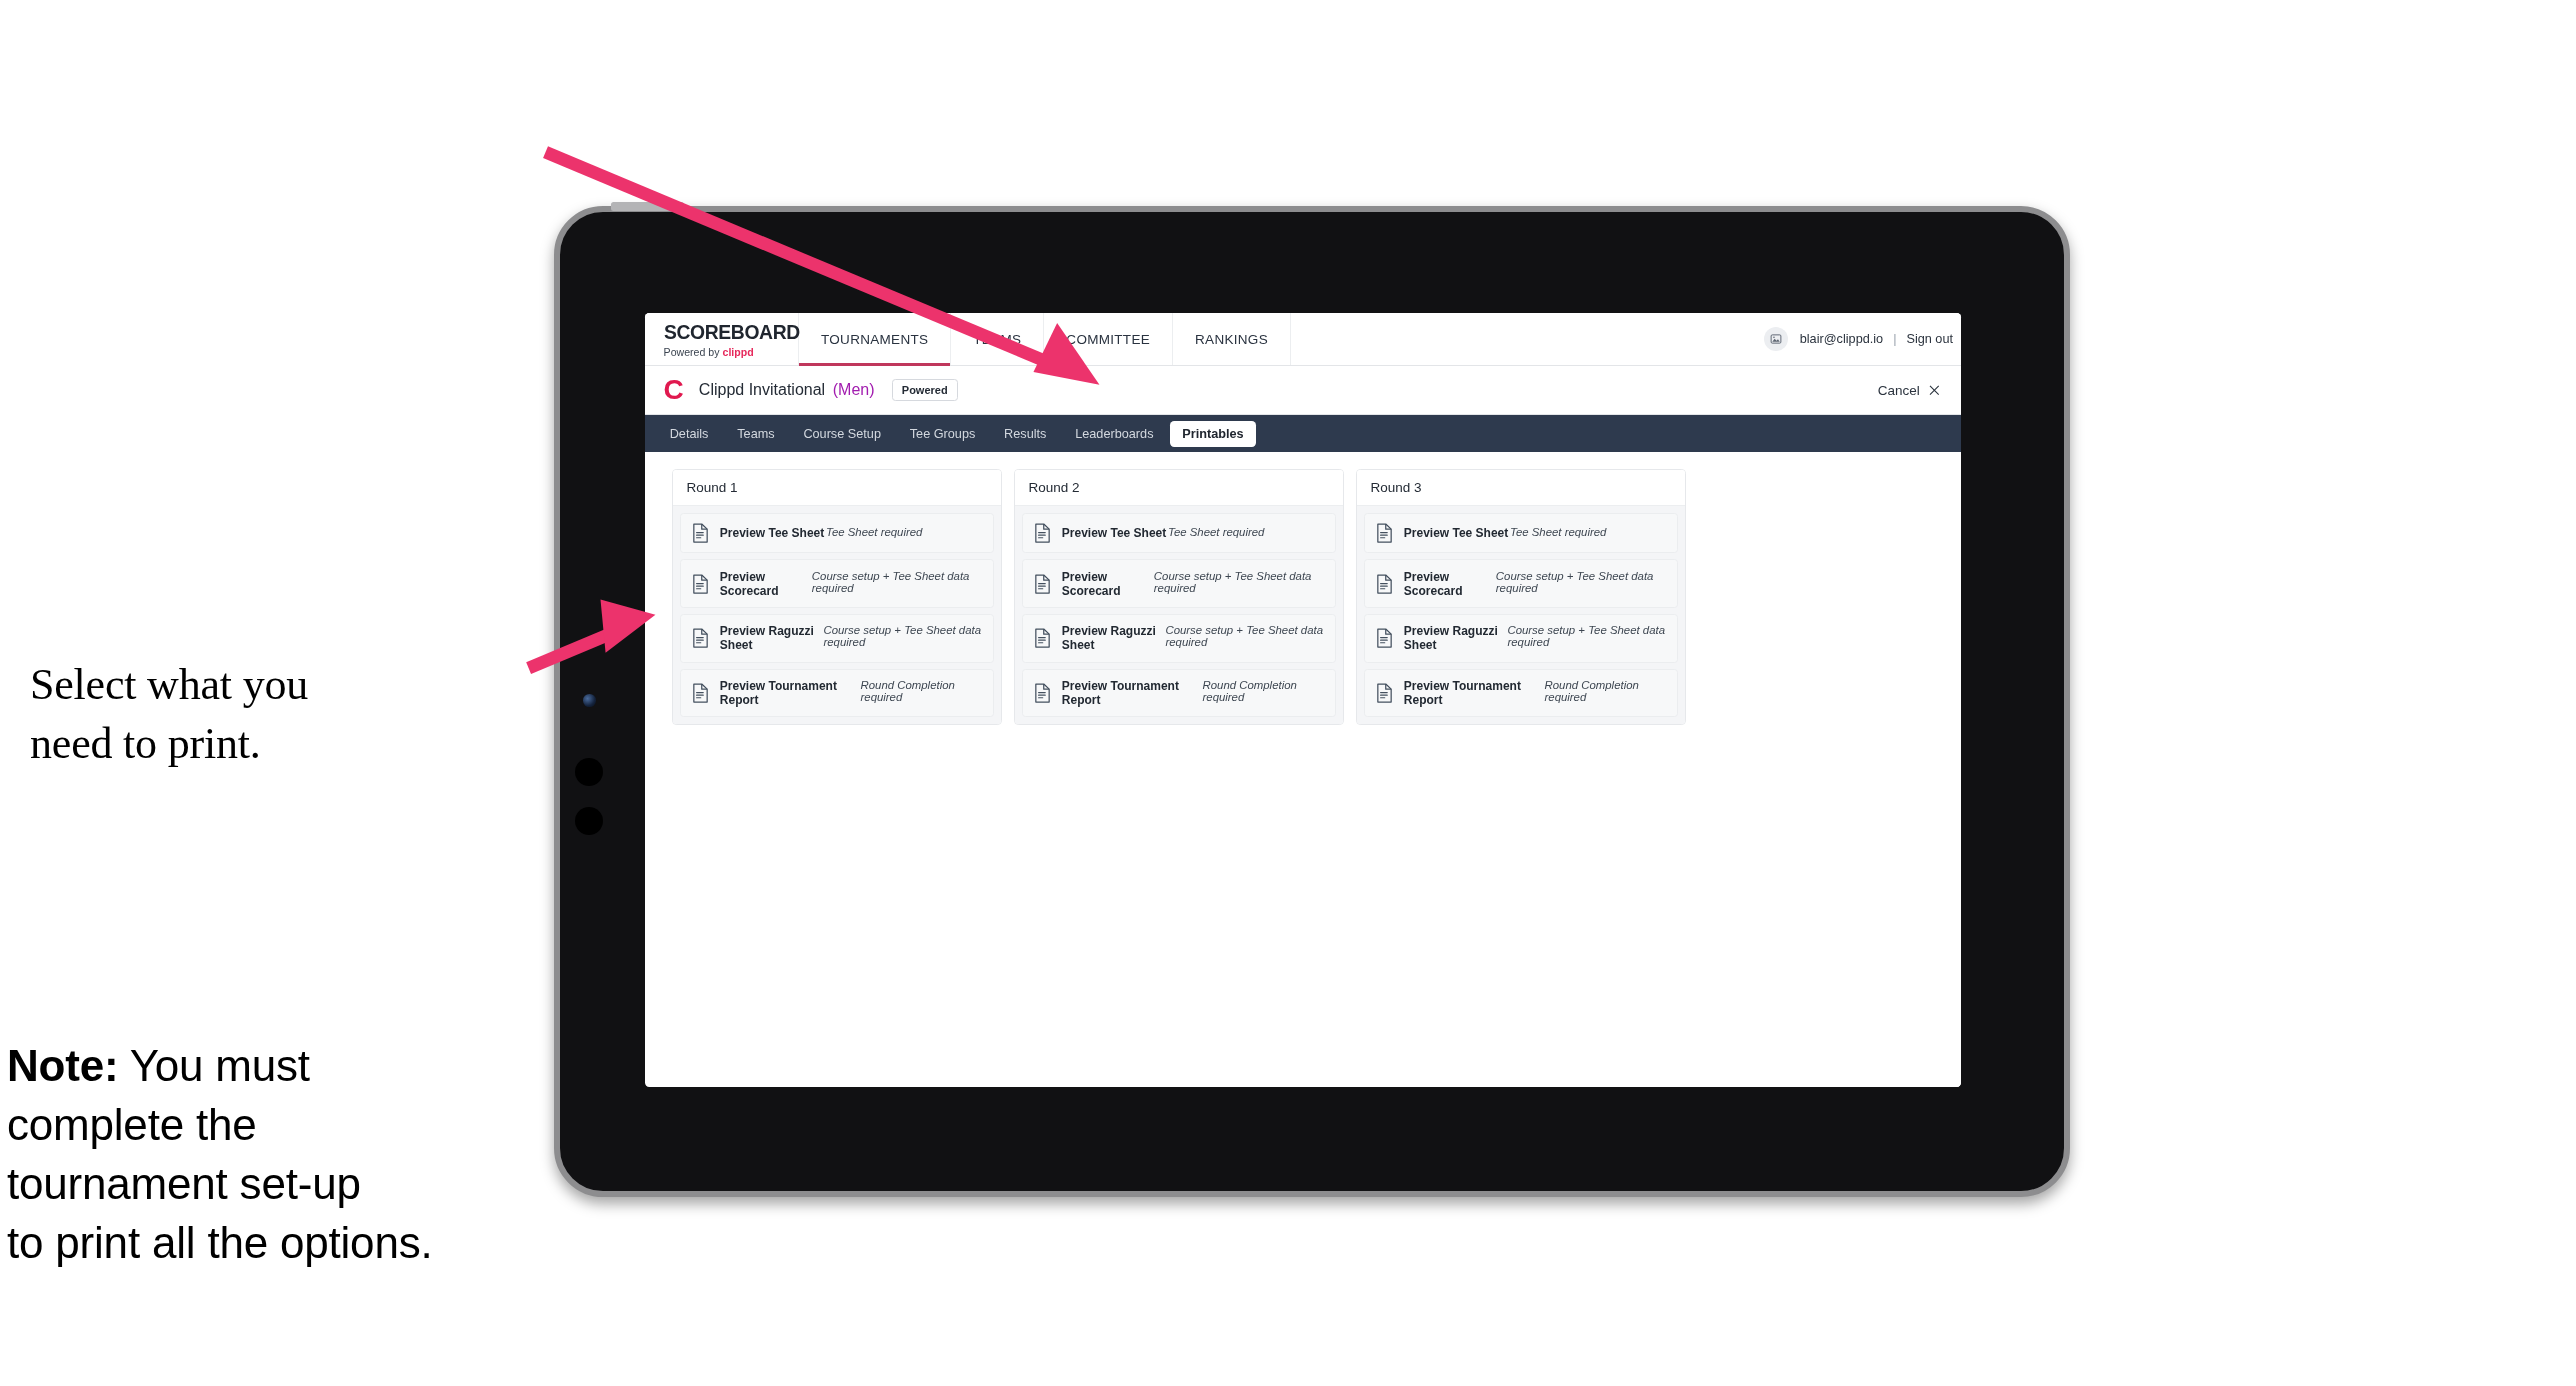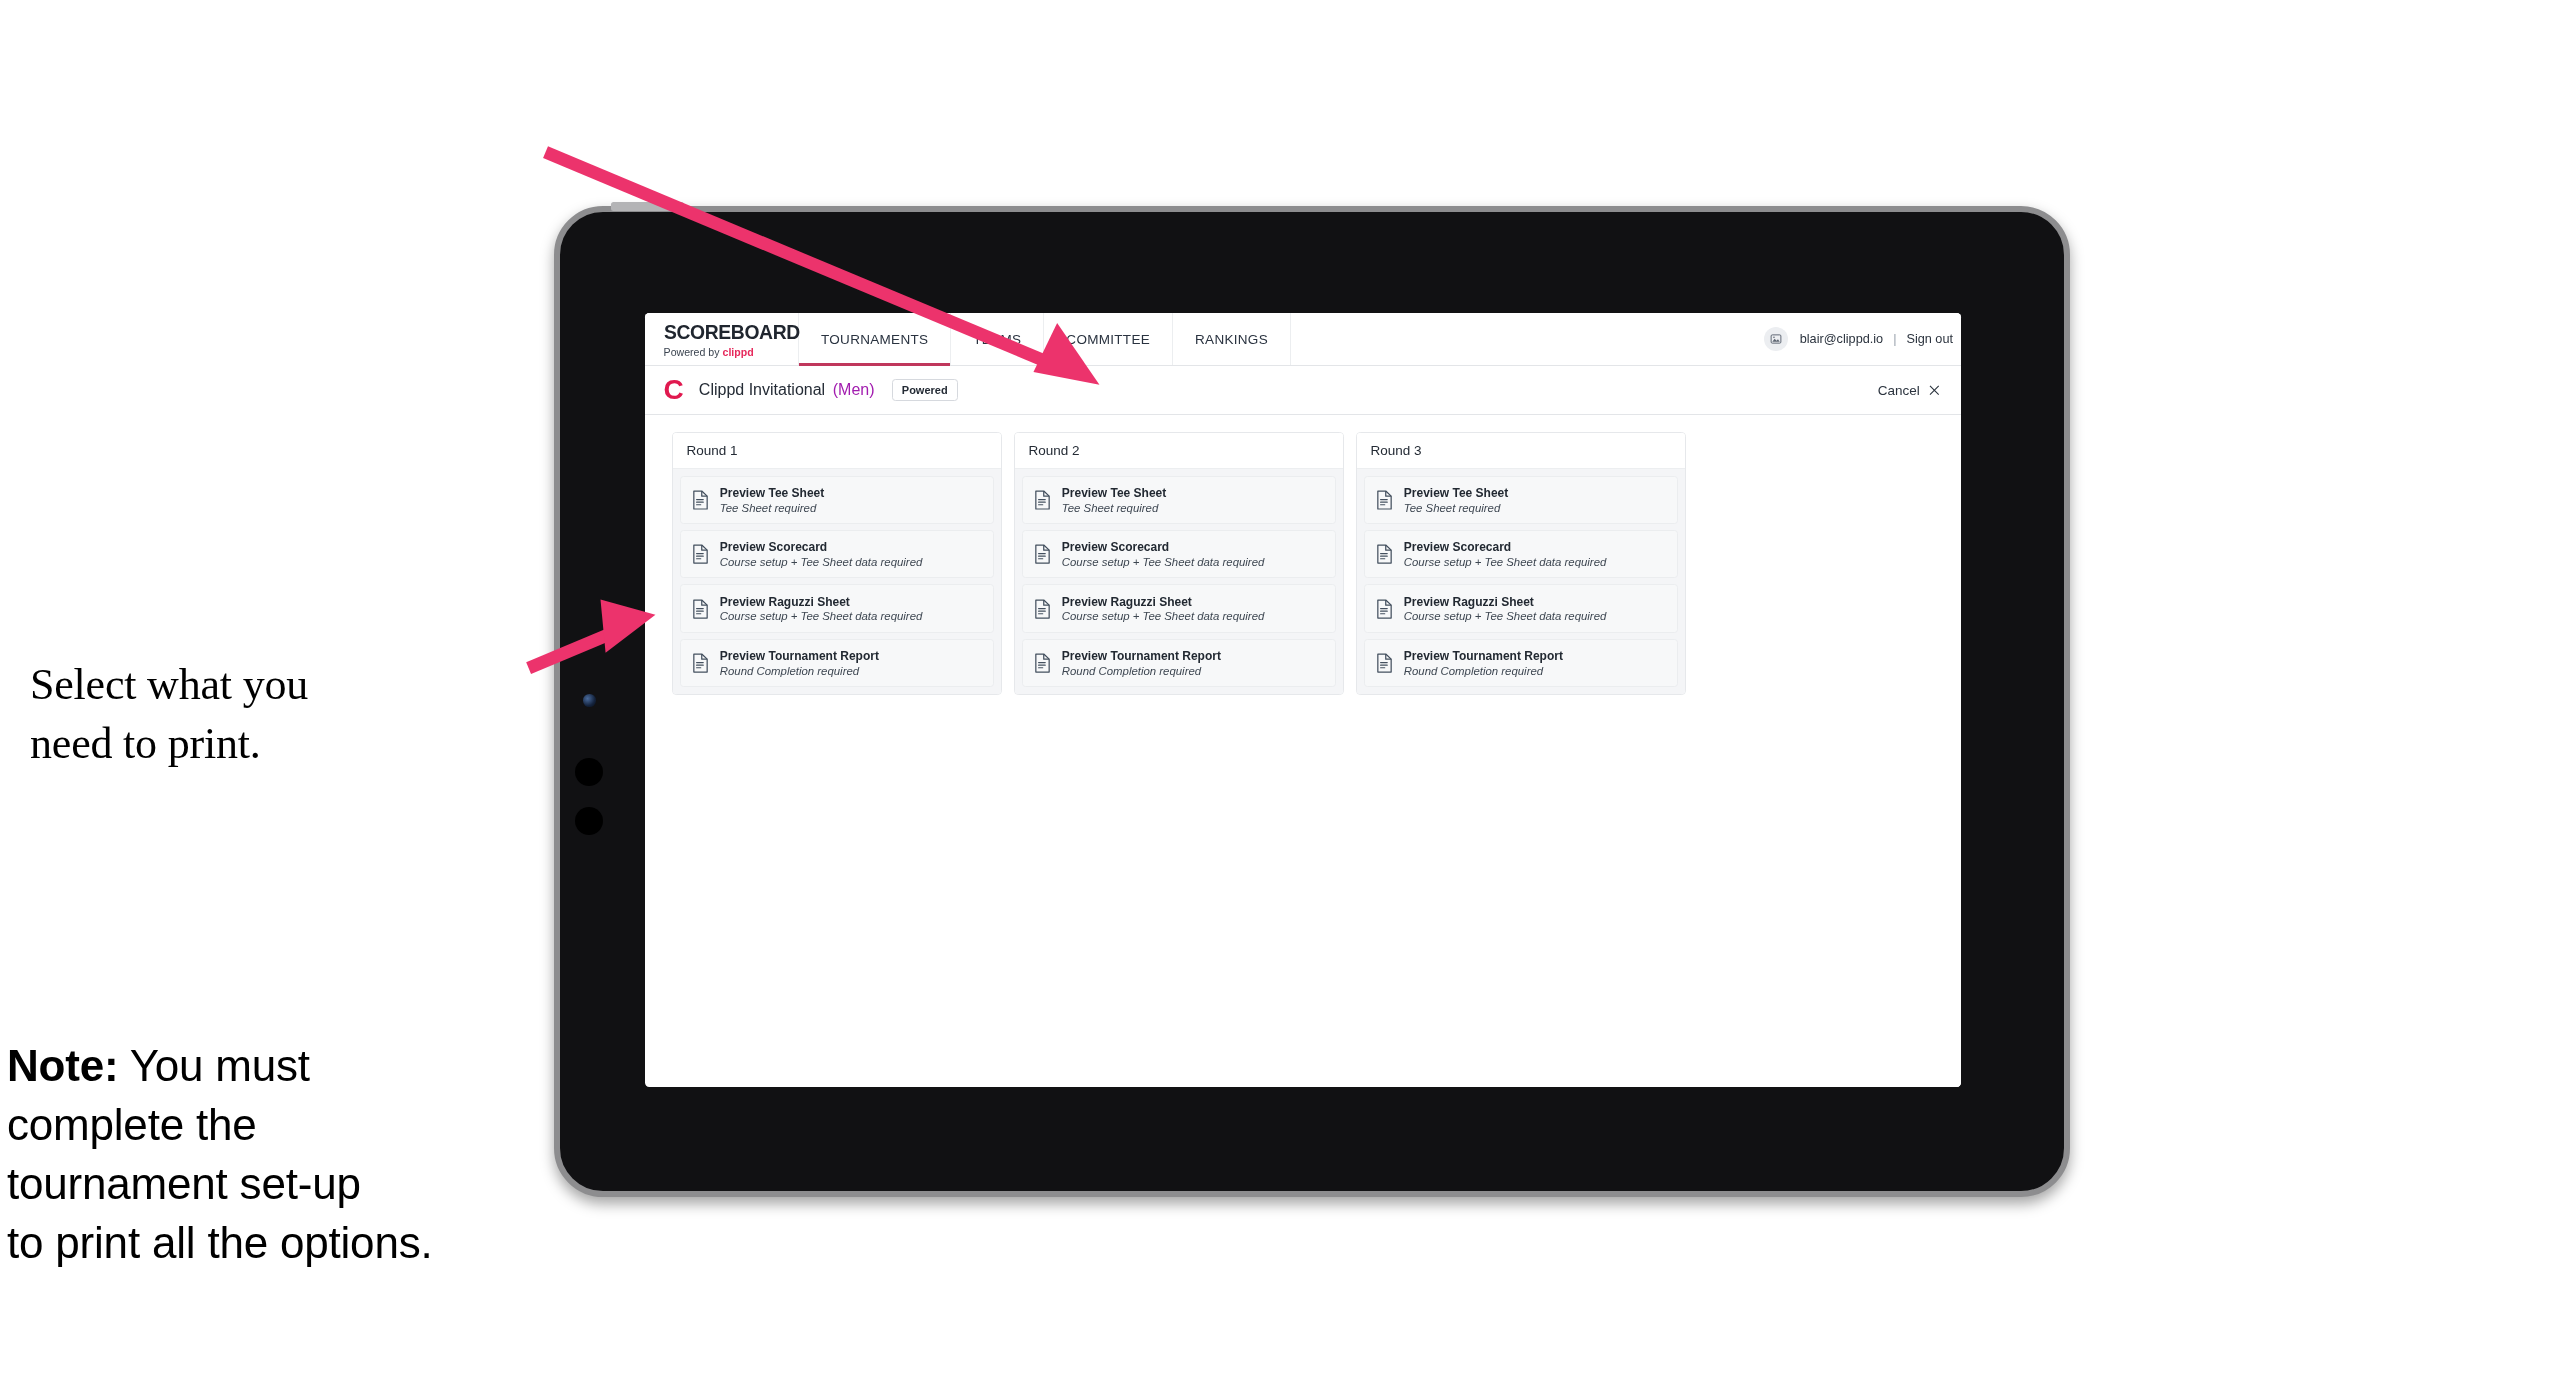--- a/index.html
+++ b/index.html
@@ -229,21 +229,21 @@
     border-radius: 3.4px;
     margin-bottom: 6px;
     padding: 9.3px 11px;
     display: flex;
     align-items: center;
     gap: 11px;
     cursor: pointer;
   }
   .pitem:last-child { margin-bottom: 0; }
   .doc-icon { flex: 0 0 auto; color: #44505f; display: block; }
-  .ptext { display: flex; flex-direction: column; gap: 1.7px; }
+  .ptext { display: flex; flex-direction: row; gap: 1.7px; }
   .ptitle { font-size: 12px; font-weight: 700; color: #222932; }
   .psub { font-size: 11.4px; font-style: italic; color: #3d4651; }
 </style>
 </head>
 <body>
 
 <div class="stage">
 
 
   <div class="annot" id="annot-select">Select what you
@@ -295,20 +295,29 @@
         <div class="t-gender">(Men)</div>
         <div class="t-badge">Powered</div>
         <div class="cancel">
           <span>Cancel</span>
           <svg width="12.7" height="12.7" viewBox="0 0 16 16">
             <path d="M2.5 2.5 L13.5 13.5 M13.5 2.5 L2.5 13.5" stroke="#2b333e" stroke-width="1.4" fill="none"></path>
           </svg>
         </div>
       </div>
 
+      <div class="tabstrip">
+        <div class="tab">Details</div>
+        <div class="tab">Teams</div>
+        <div class="tab">Course Setup</div>
+        <div class="tab">Tee Groups</div>
+        <div class="tab">Results</div>
+        <div class="tab">Leaderboards</div>
+        <div class="tab active">Printables</div>
+      </div>
 
       <div class="body">
 
         <div class="roundcol">
           <div class="round-head">Round 1</div>
           <div class="round-body">
             <div class="pitem">
               <svg class="doc-icon" width="17" height="20" viewBox="0 0 20 24">
                   <path d="M2 1.2h9.5L18 7.4V22.8H2Z" fill="none" stroke="#44505f" stroke-width="1.5" stroke-linejoin="round"></path>
                   <path d="M11.5 1.2V7.4H18" fill="none" stroke="#44505f" stroke-width="1.5" stroke-linejoin="round"></path>

